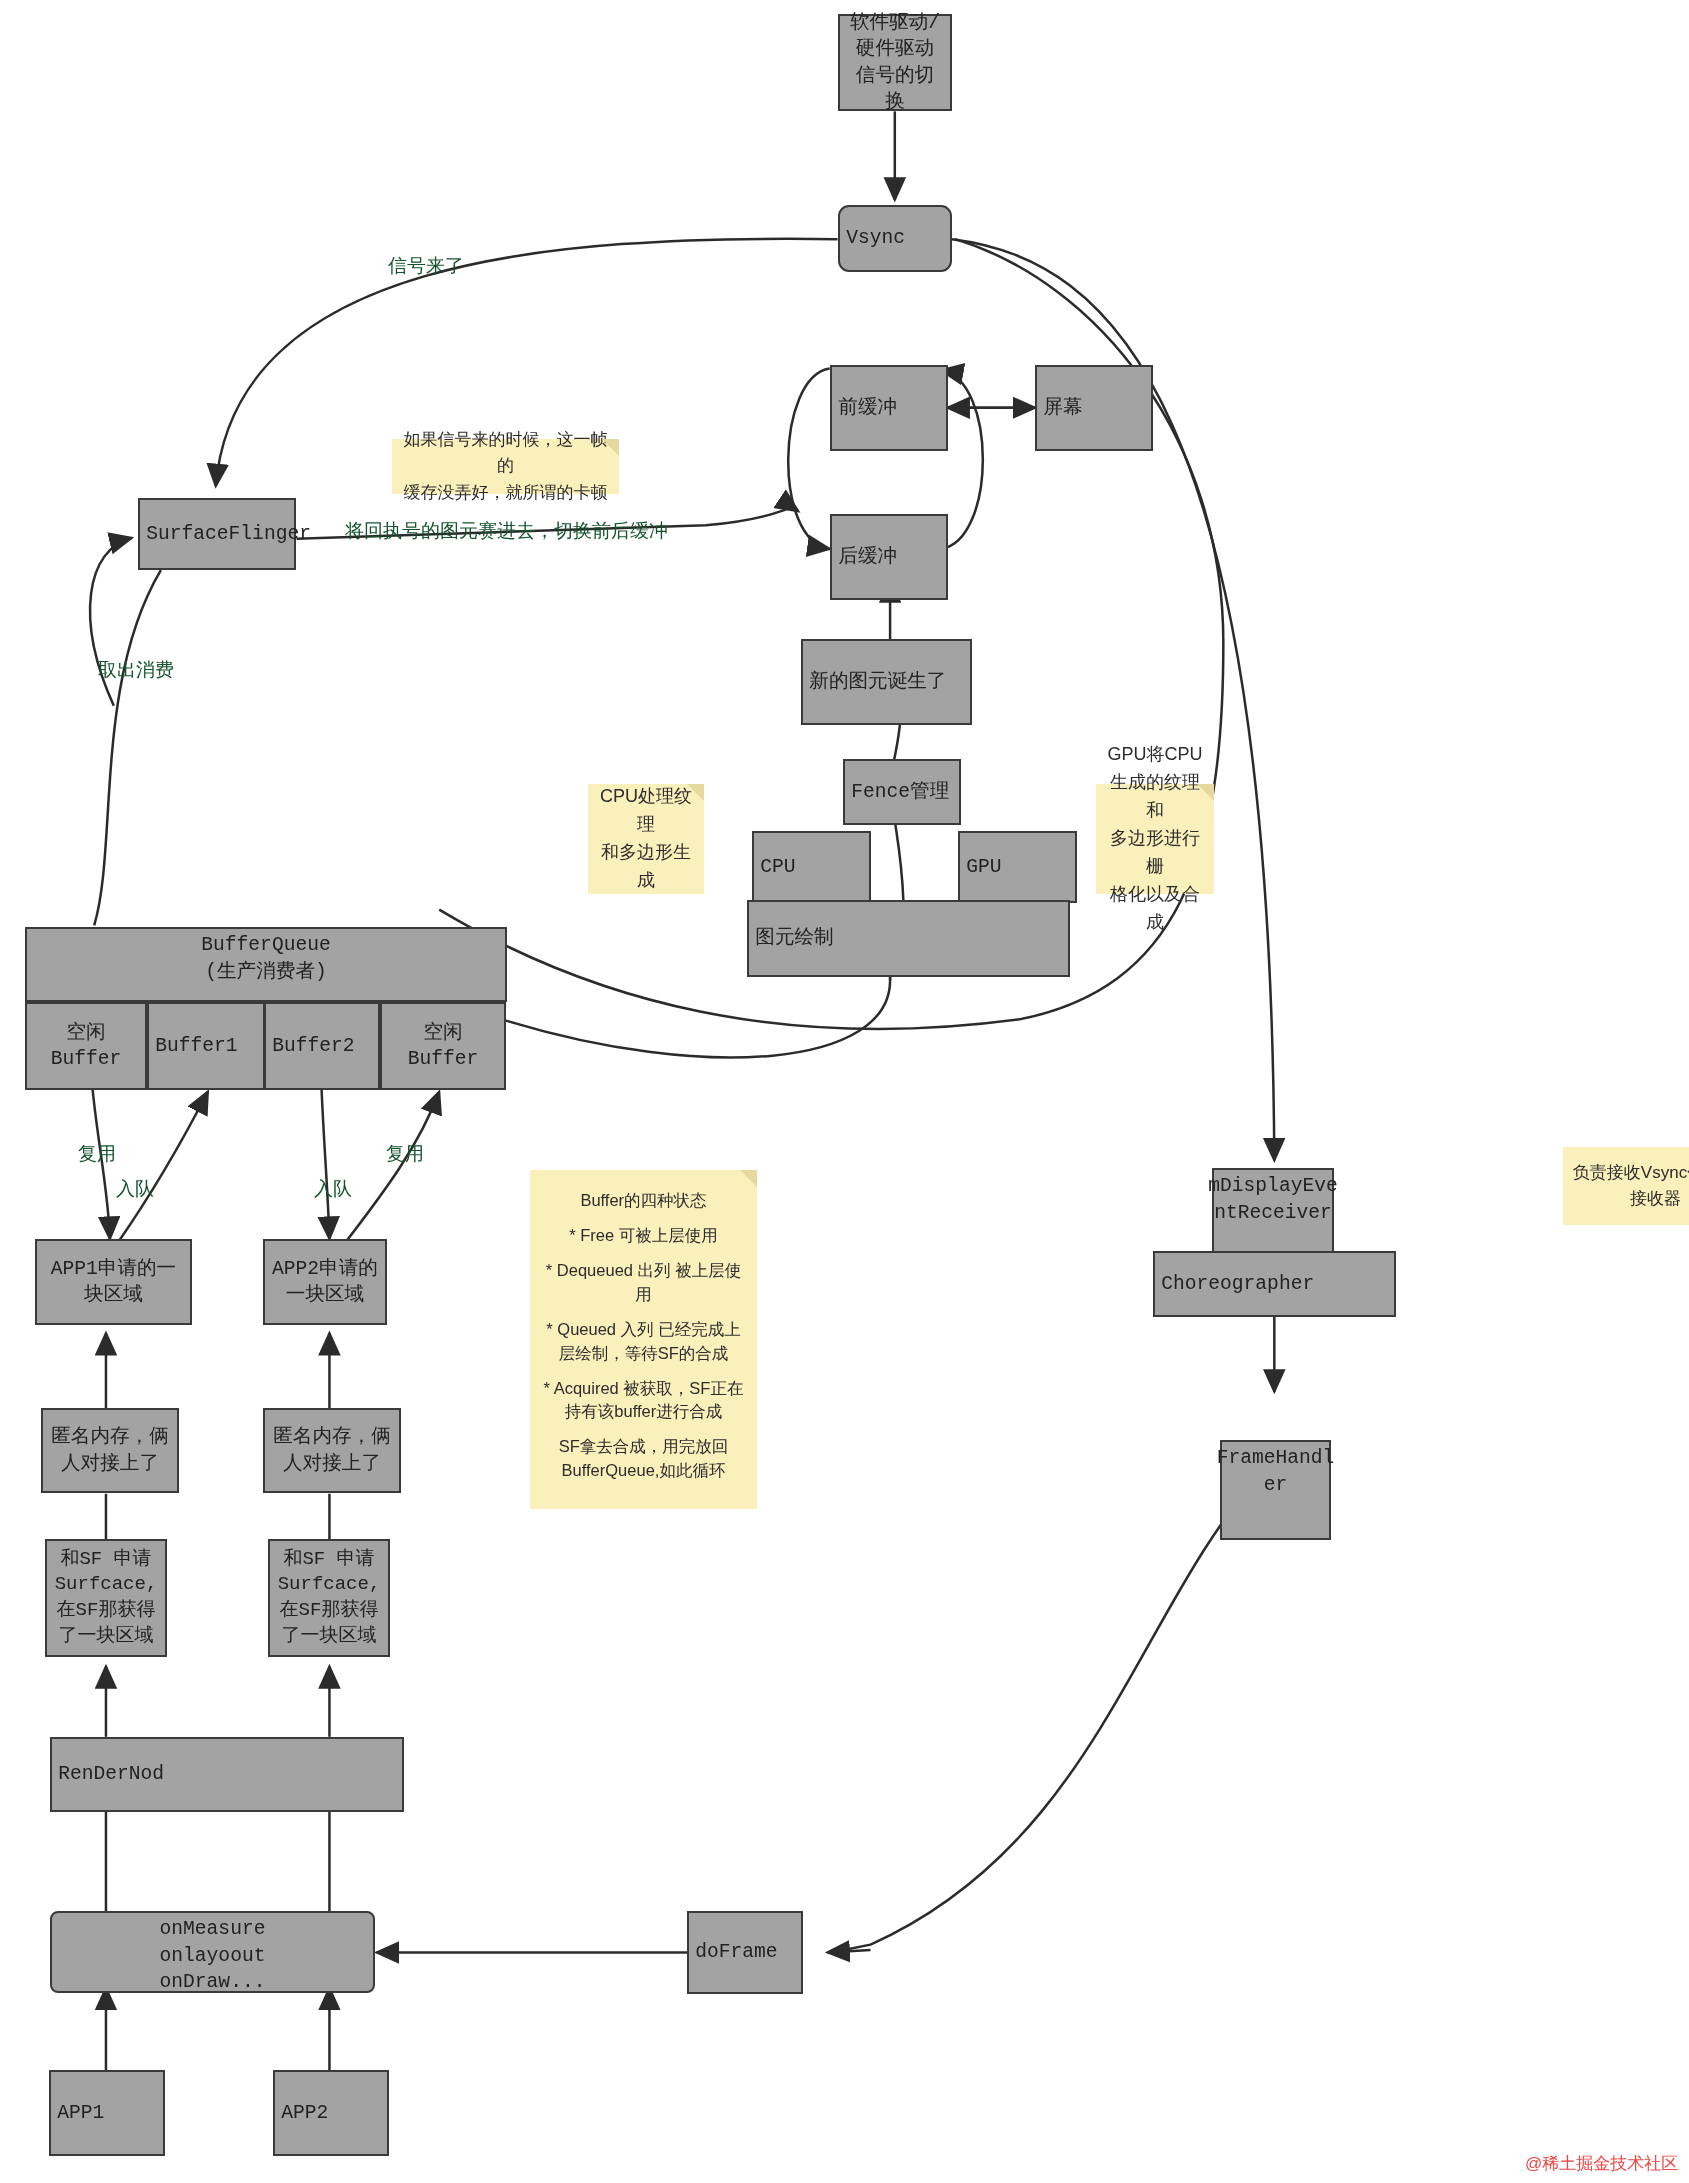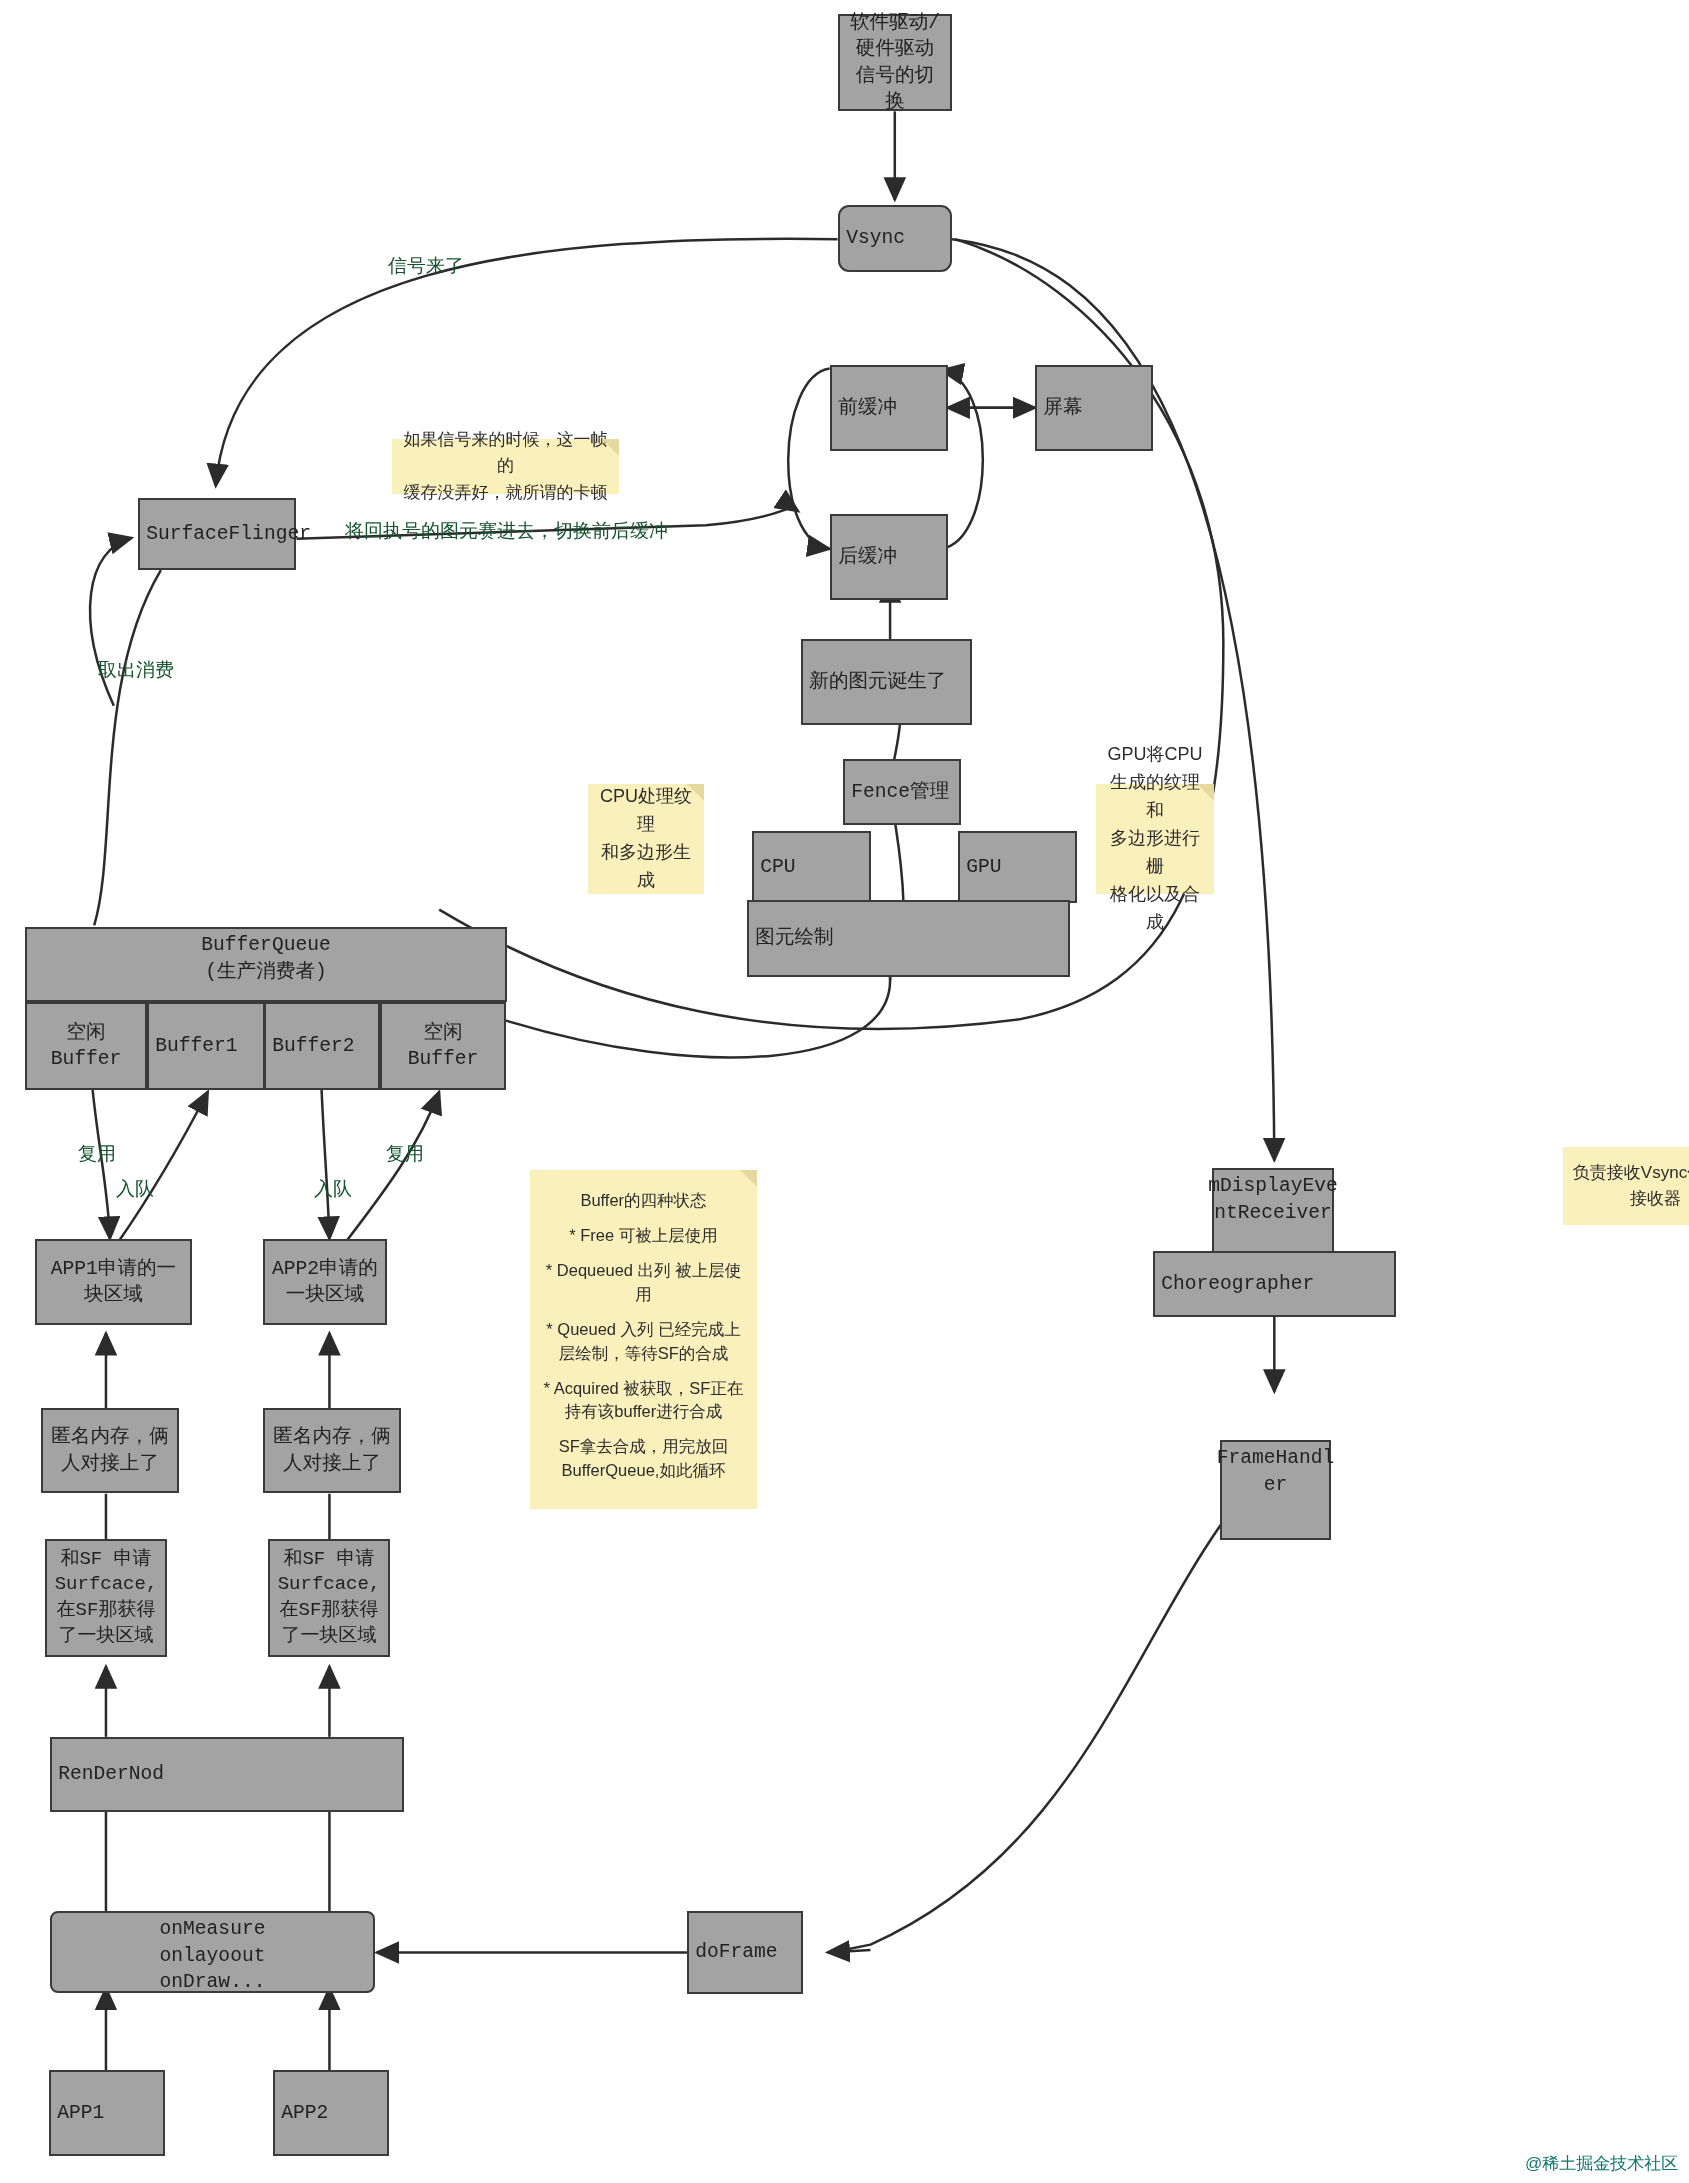--- a/index.html
+++ b/index.html
@@ -66,21 +66,21 @@
     position: absolute;
     font-size: 19px;
     color: #14532d;
     white-space: nowrap;
     background: transparent;
     z-index: 4;
   }
   .watermark {
     position: absolute;
     font-size: 17px;
-    color: #0f766e;
+    color: #ef4444;
     white-space: nowrap;
     z-index: 5;
   }
   .note p { margin: 0 0 11px 0; }
   .note p:last-child { margin-bottom: 0; }
 </style>
 </head>
 <body>
 
 <div id="canvas">

